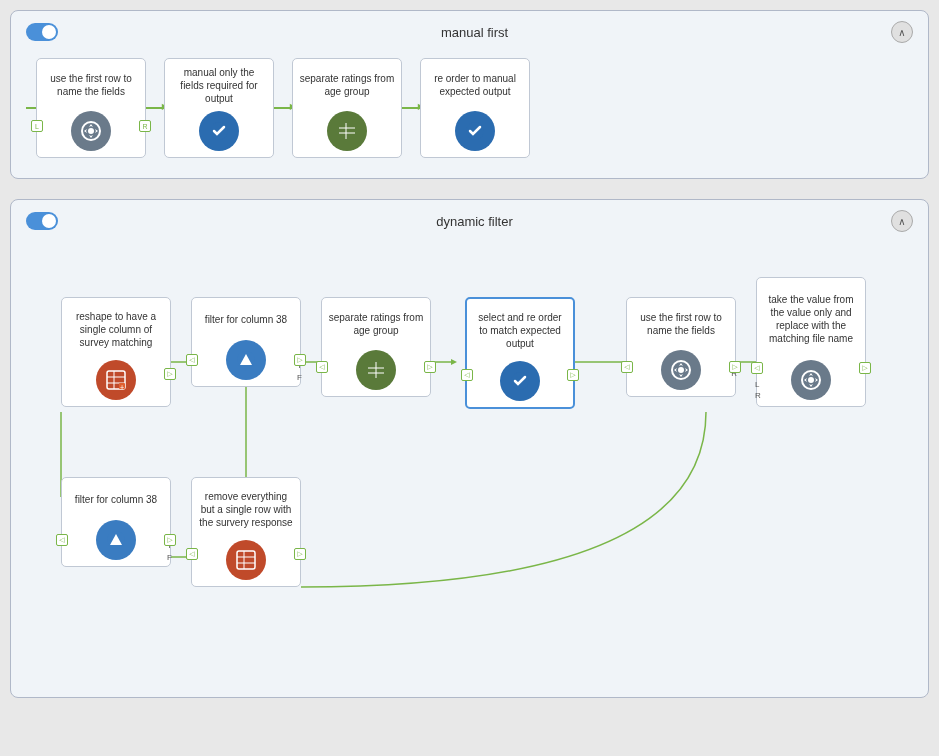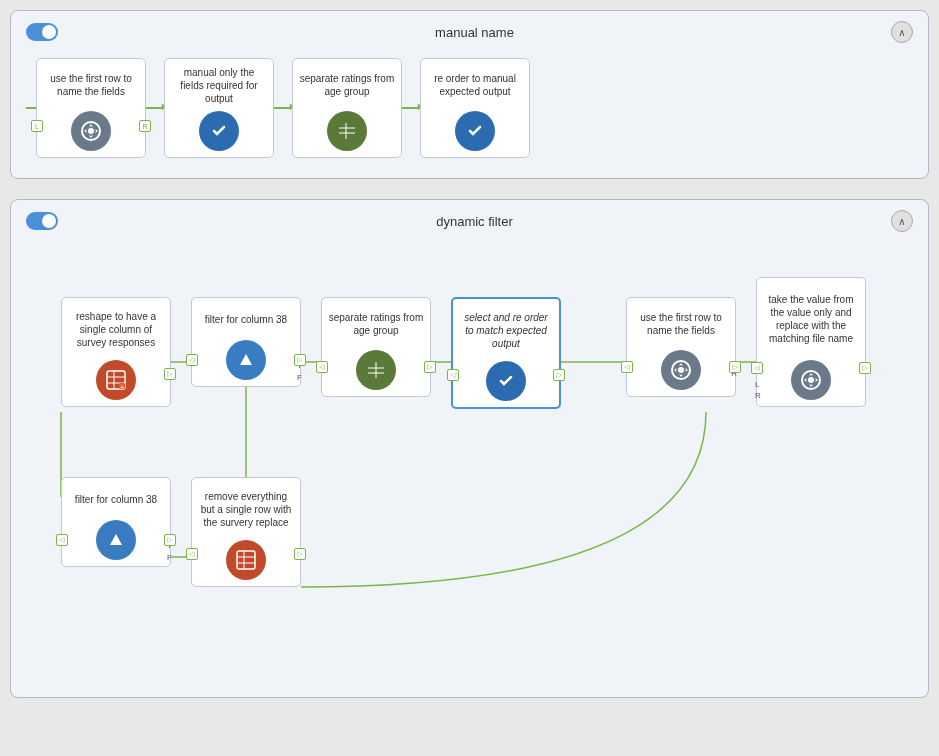--- a/index.html
+++ b/index.html
@@ -180,21 +180,21 @@
       justify-content: center;
       color: #7ab648;
     }
   </style>
 </head>
 <body>
 
 <div class="route-container">
   <div class="route-header">
     <div class="toggle-btn"></div>
-    <span class="route-title">manual name</span>
+    <span class="route-title">manual first</span>
     <div class="collapse-btn">∧</div>
   </div>
 
   <div class="nodes-row">
 
     <div style="position:relative; display:flex; align-items:center;">
       <div style="width:10px;height:2px;background:#7ab648;"></div>
     </div>
 
     <div class="node-card" style="position:relative;">
@@ -284,21 +284,21 @@
       <polygon points="165,307 165,313 171,310" fill="#7ab648"></polygon>
 
       <line x1="220" y1="137" x2="220" y2="250" stroke="#7ab648" stroke-width="1.5"></line>
       <polygon points="217,137 223,137 220,131" fill="#7ab648"></polygon>
 
       <path d="M 275 340 Q 680 340 680 165" stroke="#7ab648" stroke-width="1.5" fill="none"></path>
 
     </svg>
 
     <div class="node-absolute" style="left:35px;top:50px;">
-      <div class="node-label" style="font-size:10px;text-align:center;line-height:1.3;min-height:50px;display:flex;align-items:center;justify-content:center;margin-bottom:6px;">reshape to have a single column of survey responses</div>
+      <div class="node-label" style="font-size:10px;text-align:center;line-height:1.3;min-height:50px;display:flex;align-items:center;justify-content:center;margin-bottom:6px;">reshape to have a single column of survey matching</div>
       <div class="node-icon icon-red-table" style="width:40px;height:40px;border-radius:50%;background:#c04a2a;display:flex;align-items:center;justify-content:center;">
         <svg width="22" height="22" viewBox="0 0 22 22">
           <rect x="2" y="2" width="18" height="18" rx="2" fill="#c04a2a"></rect>
           <rect x="2" y="2" width="18" height="18" rx="2" fill="none" stroke="white" stroke-width="1.5"></rect>
           <line x1="2" y1="8" x2="20" y2="8" stroke="white" stroke-width="1"></line>
           <line x1="2" y1="14" x2="20" y2="14" stroke="white" stroke-width="1"></line>
           <line x1="9" y1="2" x2="9" y2="20" stroke="white" stroke-width="1"></line>
           <rect x="14" y="14" width="6" height="6" rx="1" fill="#e06030"></rect>
           <text x="17" y="21" font-size="7" fill="white" text-anchor="middle">+</text>
         </svg>
@@ -329,21 +329,21 @@
           <rect x="3" y="3" width="16" height="16" rx="2" fill="#5a7a3a"></rect>
           <line x1="3" y1="9" x2="19" y2="9" stroke="white" stroke-width="1"></line>
           <line x1="3" y1="14" x2="19" y2="14" stroke="white" stroke-width="1"></line>
           <line x1="11" y1="3" x2="11" y2="19" stroke="white" stroke-width="1"></line>
         </svg>
       </div>
       <div class="port-abs" style="left:-6px;top:70%;transform:translateY(-50%);">◁</div>
       <div class="port-abs" style="right:-6px;top:70%;transform:translateY(-50%);">▷</div>
     </div>
 
-    <div class="node-absolute selected" style="left:425px;top:50px;font-style:italic;">
+    <div class="node-absolute selected" style="left:439px;top:50px;">
       <div class="node-label" style="font-size:10px;text-align:center;line-height:1.3;min-height:50px;display:flex;align-items:center;justify-content:center;margin-bottom:6px;">select and re order to match expected output</div>
       <div class="node-icon icon-blue-check" style="width:40px;height:40px;border-radius:50%;background:#2b6cb0;display:flex;align-items:center;justify-content:center;">
         <svg width="22" height="22" viewBox="0 0 22 22">
           <circle cx="11" cy="11" r="9" fill="#2b6cb0"></circle>
           <path d="M6 11 L9 14 L16 7" stroke="white" stroke-width="2.5" fill="none" stroke-linecap="round"></path>
         </svg>
       </div>
       <div class="port-abs" style="left:-6px;top:70%;transform:translateY(-50%);">◁</div>
       <div class="port-abs" style="right:-6px;top:70%;transform:translateY(-50%);">▷</div>
     </div>
@@ -385,21 +385,21 @@
           <polygon points="11,5 17,16 5,16" fill="white"></polygon>
         </svg>
       </div>
       <div style="position:absolute;right:-2px;top:72%;font-size:8px;color:#555;">T</div>
       <div style="position:absolute;right:-2px;top:85%;font-size:8px;color:#555;">F</div>
       <div class="port-abs" style="left:-6px;top:70%;transform:translateY(-50%);">◁</div>
       <div class="port-abs" style="right:-6px;top:70%;transform:translateY(-50%);">▷</div>
     </div>
 
     <div class="node-absolute" style="left:165px;top:230px;">
-      <div class="node-label" style="font-size:10px;text-align:center;line-height:1.3;min-height:50px;display:flex;align-items:center;justify-content:center;margin-bottom:6px;">remove everything but a single row with the survery replace</div>
+      <div class="node-label" style="font-size:10px;text-align:center;line-height:1.3;min-height:50px;display:flex;align-items:center;justify-content:center;margin-bottom:6px;">remove everything but a single row with the survery response</div>
       <div class="node-icon" style="width:40px;height:40px;border-radius:50%;background:#c04a2a;display:flex;align-items:center;justify-content:center;">
         <svg width="22" height="22" viewBox="0 0 22 22">
           <rect x="2" y="2" width="18" height="18" rx="2" fill="#c04a2a"></rect>
           <rect x="2" y="2" width="18" height="18" rx="2" fill="none" stroke="white" stroke-width="1.5"></rect>
           <line x1="2" y1="8" x2="20" y2="8" stroke="white" stroke-width="1"></line>
           <line x1="2" y1="14" x2="20" y2="14" stroke="white" stroke-width="1"></line>
           <line x1="9" y1="2" x2="9" y2="20" stroke="white" stroke-width="1"></line>
         </svg>
       </div>
       <div class="port-abs" style="left:-6px;top:70%;transform:translateY(-50%);">◁</div>

